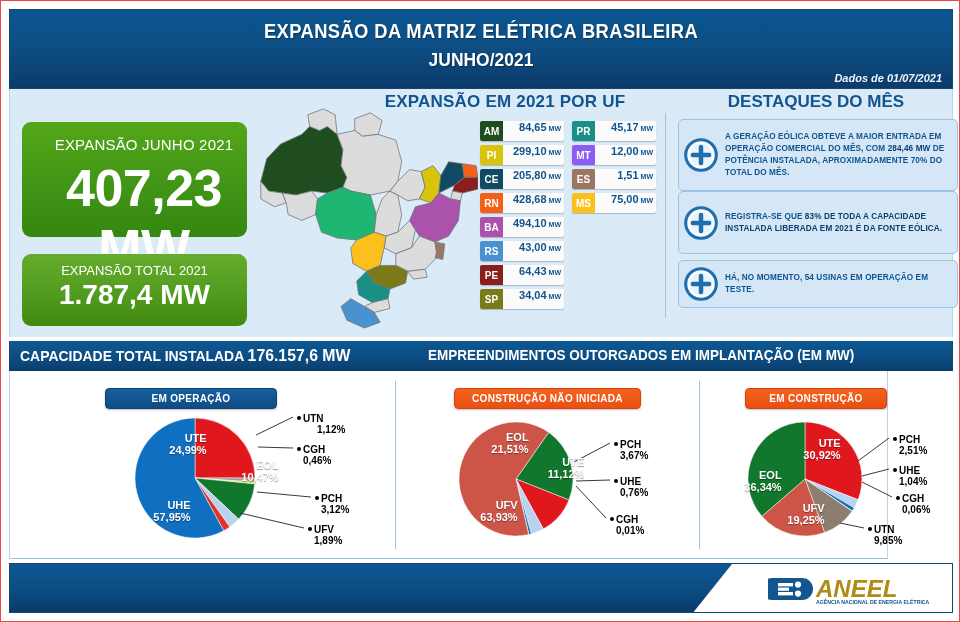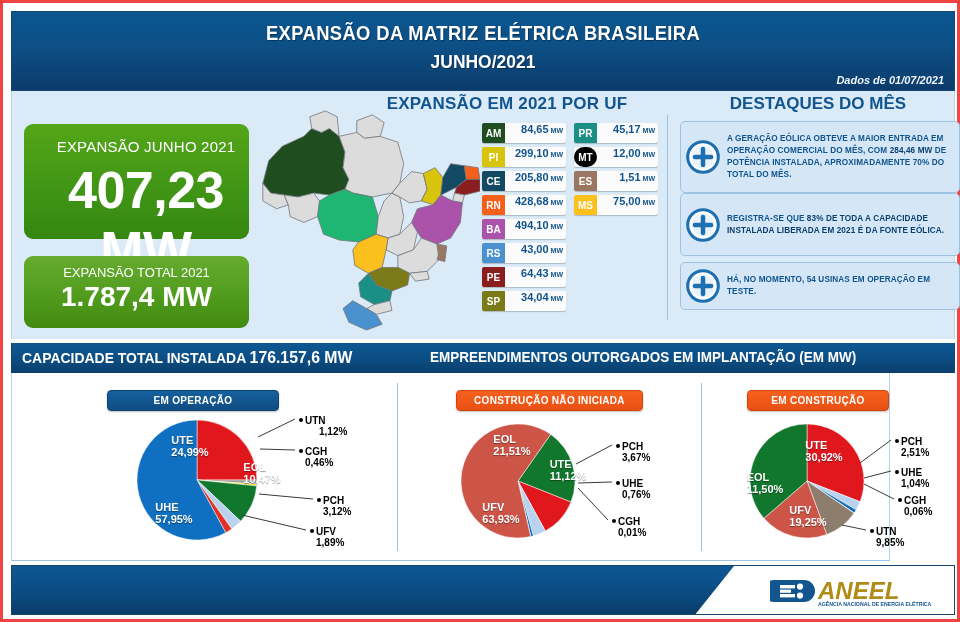--- a/index.html
+++ b/index.html
@@ -1,17 +1,17 @@
 <!DOCTYPE html>
 <html><head>
 <meta charset="utf-8">
 <style>
   html,body{margin:0;padding:0;background:#fff;}
   body{width:960px;height:622px;font-family:"Liberation Sans",sans-serif;overflow:hidden;}
-  #root{position:relative;width:960px;height:622px;background:#ffffff;box-sizing:border-box;border:3px solid #ef4444;}
+  #root{position:relative;width:960px;height:622px;background:#ffffff;box-sizing:border-box;border:1px solid #ef4444;}
 
   
   .header{position:absolute;left:8px;top:8px;width:944px;height:80px;
     background:linear-gradient(180deg,#0a5690 0%,#0d4f85 45%,#0b3b6b 100%);
     border:1px solid #16456f;box-sizing:border-box;}
   .header h1{margin:0;padding-top:10px;text-align:center;color:#fff;font-size:20px;font-weight:bold;
     letter-spacing:0.4px;font-family:"Liberation Sans Narrow","Liberation Sans",sans-serif;
     transform:scaleX(0.92);transform-origin:center;text-shadow:1px 1px 1px rgba(0,0,0,.35);}
   .header h2{margin:0;padding-top:6px;text-align:center;color:#fff;font-size:19px;font-weight:bold;
     transform:scaleX(0.92);transform-origin:center;text-shadow:1px 1px 1px rgba(0,0,0,.35);}
@@ -86,21 +86,21 @@
   .pdiv{position:absolute;top:10px;width:1px;height:168px;background:#9fc2dd;}
   .chiptag{position:absolute;top:17px;border-radius:4px;color:#fff;font-size:10px;font-weight:bold;
     padding:4px 0;text-align:center;letter-spacing:.3px;box-shadow:0 1px 2px rgba(0,0,0,.25);}
   .chip-blue{background:linear-gradient(180deg,#15609e 0%,#0f4c82 100%);border:1px solid #0d4272;}
   .chip-orange{background:linear-gradient(180deg,#f4621f 0%,#ea4f12 100%);border:1px solid #d2440c;}
   .piebox{position:absolute;}
   .piebox svg{display:block;}
   .callout{position:absolute;font-size:10px;font-weight:bold;color:#000;line-height:1.12;white-space:nowrap;}
   .callout .dot{display:inline-block;width:4px;height:4px;border-radius:50%;background:#000;
     vertical-align:middle;margin-right:2px;margin-bottom:2px;}
-  .slicelabel{position:absolute;color:#fff;font-size:11px;font-weight:bold;text-align:left;
+  .slicelabel{position:absolute;color:#fff;font-size:11px;font-weight:bold;text-align:right;
     line-height:1.1;text-shadow:0 1px 1px rgba(0,0,0,.4);white-space:nowrap;}
 
   
   .footer{position:absolute;left:8px;top:562px;width:944px;height:50px;
     background:linear-gradient(180deg,#0e5894 0%,#0b4a7f 60%,#093c69 100%);
     border:1px solid #16456f;box-sizing:border-box;overflow:hidden;}
   .footswoosh{position:absolute;right:0;top:0;width:260px;height:50px;background:#fff;}
   .logo{position:absolute;right:4px;top:8px;width:180px;height:34px;}
 </style>
 </head>
@@ -241,21 +241,21 @@
         </div>
       <div class="ufcol ufcolB" id="uf-col-b">
           <div class="ufrow">
             <div class="ufcode" style="background: rgb(26, 143, 134);">PR</div>
             <div class="ufval">
               <span>45,17</span>
               <span class="mw">MW</span>
             </div>
           </div>
           <div class="ufrow">
-            <div class="ufcode" style="background: #000000; border-radius: 10px;">MT</div>
+            <div class="ufcode" style="background: #8b5cf6;">MT</div>
             <div class="ufval">
               <span>12,00</span>
               <span class="mw">MW</span>
             </div>
           </div>
           <div class="ufrow">
             <div class="ufcode" style="background: rgb(155, 119, 97);">ES</div>
             <div class="ufval">
               <span>1,51</span>
               <span class="mw">MW</span>
@@ -429,21 +429,21 @@
         <div class="slicelabel" style="left: 122px; top: 78px; transform: translate(-50%, -50%);">
           <div>UTE</div>
           <div>30,92%</div>
         </div>
         <div class="slicelabel" style="left: 106px; top: 143px; transform: translate(-50%, -50%);">
           <div>UFV</div>
           <div>19,25%</div>
         </div>
         <div class="slicelabel" style="left: 63px; top: 110px; transform: translate(-50%, -50%);">
           <div>EOL</div>
-          <div>11,50%</div>
+          <div>36,34%</div>
         </div>
         <div class="callout" style="left: 193px; top: 63px;">
           <div><span class="dot"></span>PCH</div>
           <div style="margin-left:6px;">2,51%</div>
         </div>
         <div class="callout" style="left: 193px; top: 94px;">
           <div><span class="dot"></span>UHE</div>
           <div style="margin-left:6px;">1,04%</div>
         </div>
         <div class="callout" style="left: 196px; top: 122px;">

